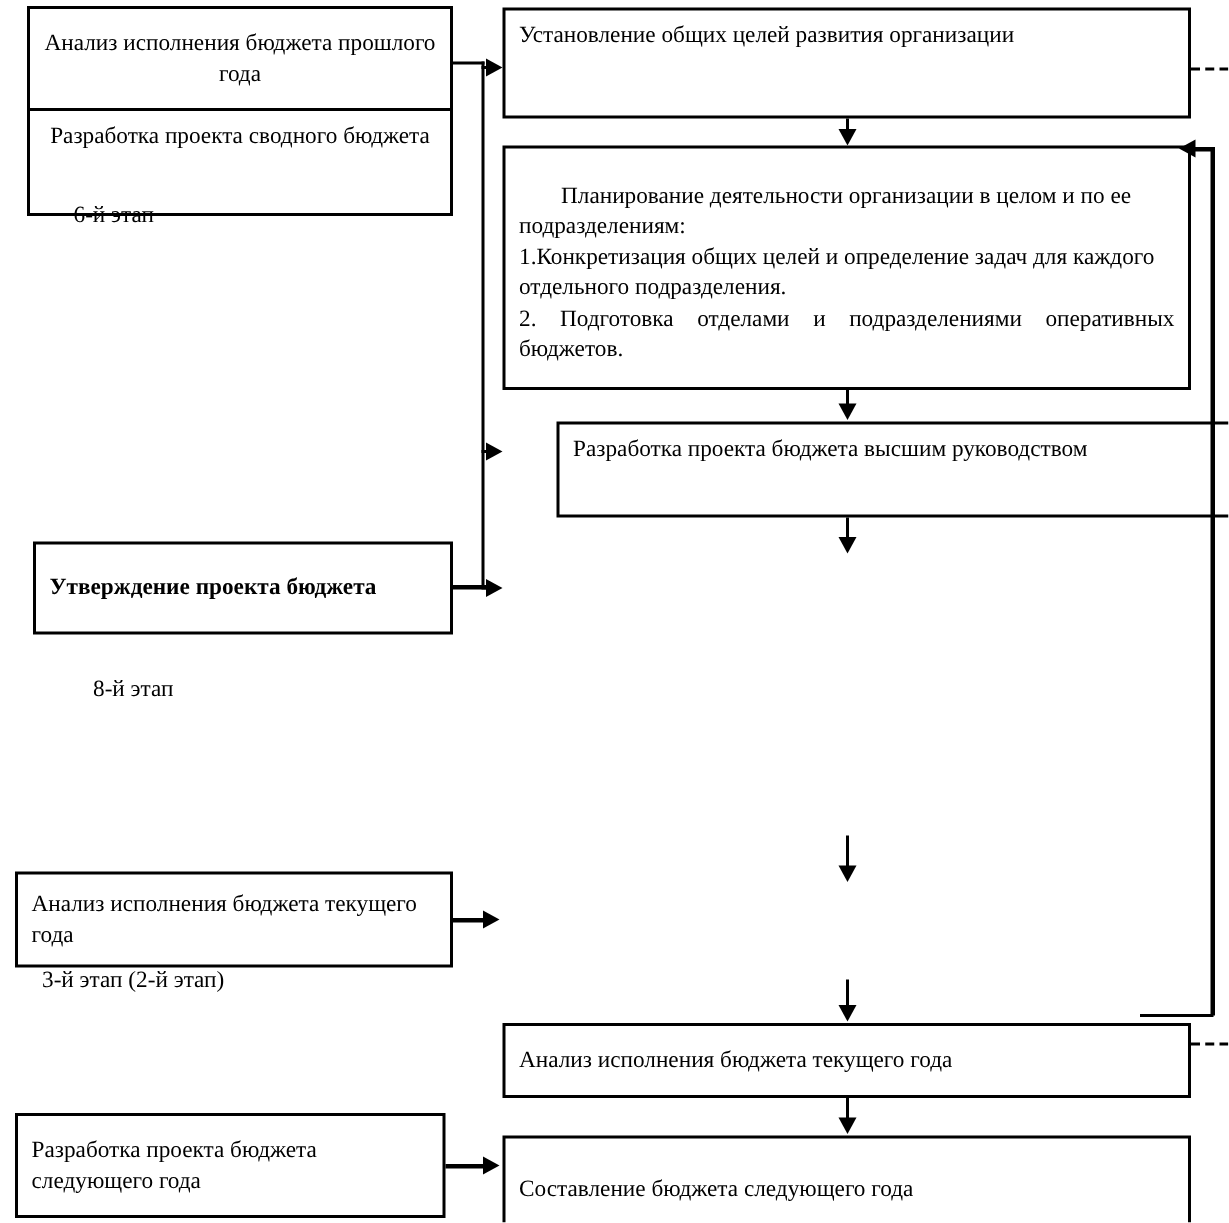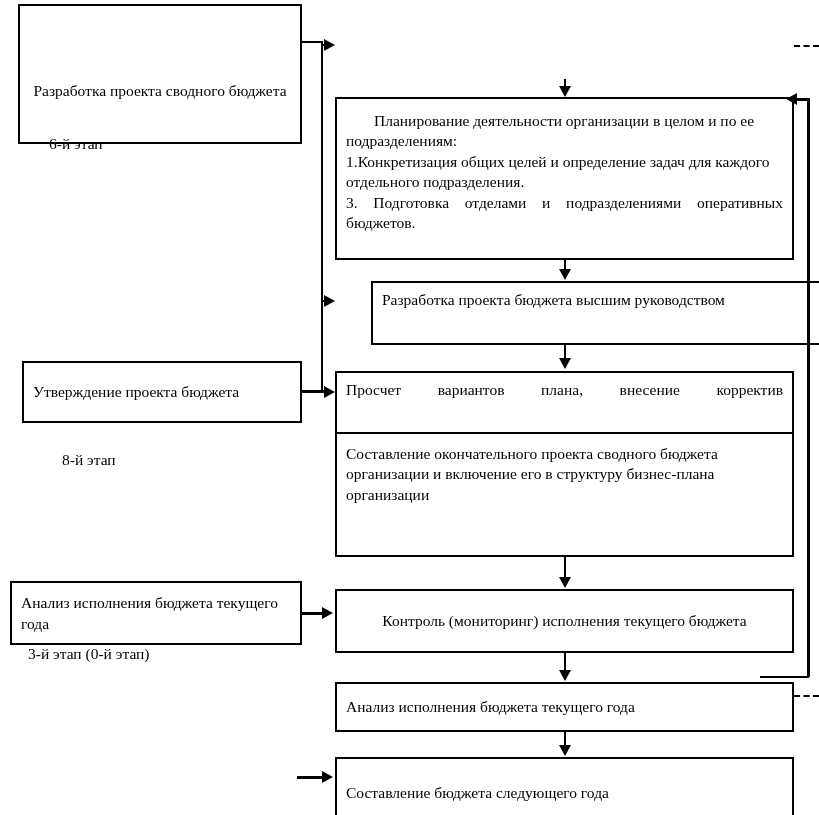--- a/index.html
+++ b/index.html
@@ -65,66 +65,64 @@
     border-top:6px solid transparent;
     border-bottom:6px solid transparent;
   }
 </style>
 </head>
 <body>
 
 <div id="canvas">
 
   <div class="box" style="left:18px;top:4px;width:284px;height:140px;padding:0;">
+    <div class="cell txt-center" style="left:0;top:0;width:280px;height:68px;border-bottom:2px solid #000;display:flex;align-items:center;justify-content:center;">
+      <span>Анализ исполнения бюджета прошлого года</span>
+    </div>
     <div class="cell txt-center" style="left:0;top:68px;width:280px;height:68px;display:flex;justify-content:center;">
       <span>Разработка проекта сводного бюджета</span>
     </div>
   </div>
   <div class="stage-label" style="left:49px;top:135px;">
     <span>6-й этап</span>
   </div>
 
-  <div class="box" style="left:22px;top:361px;width:280px;height:62px;display:flex;align-items:center;">
+  <div class="box" style="left:22px;top:361px;width:280px;height:62px;display:flex;align-items:center;font-weight:bold;">
     <span>Утверждение проекта бюджета</span>
   </div>
   <div class="stage-label" style="left:62px;top:451px;">
     <span>8-й этап</span>
   </div>
 
   <div class="box" style="left:10px;top:581px;width:292px;height:64px;display:flex;align-items:center;">
     <span>Анализ исполнения бюджета текущего года</span>
   </div>
   <div class="stage-label" style="left:28px;top:645px;">
-    <span>3-й этап (0-й этап)</span>
+    <span>3-й этап (2-й этап)</span>
   </div>
 
+  <div class="box" style="left:10px;top:742px;width:287px;height:70px;display:flex;align-items:center;">
+    <span>Разработка проекта бюджета следующего года</span>
+  </div>
 
+  <div class="box" style="left:335px;top:5px;width:459px;height:74px;">
+    <span>Установление общих целей развития организации</span>
+  </div>
 
-  <div class="box" style="left:335px;top:97px;width:459px;height:163px;padding:12px 9px;">
+  <div class="box" style="left:335px;top:97px;width:459px;height:163px;padding:22px 9px;">
     <div class="indent">Планирование деятельности организации в целом и по ее подразделениям:</div>
     <div>1.Конкретизация общих целей и определение задач для каждого отдельного подразделения.</div>
-    <div class="txt-justify">3. Подготовка отделами и подразделениями оперативных бюджетов.</div>
+    <div class="txt-justify">2. Подготовка отделами и подразделениями оперативных бюджетов.</div>
   </div>
 
   <div class="box" style="left:335px;top:281px;width:459px;height:64px;margin-left:36px;">
     <span>Разработка проекта бюджета высшим руководством</span>
   </div>
 
-  <div class="box" style="left:335px;top:371px;width:459px;height:186px;padding:0;">
-    <div class="cell txt-justify" style="left:0;top:0;width:455px;height:61px;border-bottom:2px solid #000;">
-      <span>Просчет вариантов плана, внесение корректив</span>
-    </div>
-    <div class="cell" style="left:0;top:61px;width:455px;height:121px;padding-top:10px;">
-      <span>Составление окончательного проекта сводного бюджета организации и включение его в структуру бизнес-плана организации</span>
-    </div>
-  </div>
 
-  <div class="box txt-center" style="left:335px;top:589px;width:459px;height:64px;display:flex;align-items:center;justify-content:center;">
-    <span>Контроль (мониторинг) исполнения текущего бюджета</span>
-  </div>
 
   <div class="box" style="left:335px;top:682px;width:459px;height:50px;display:flex;align-items:center;">
     <span>Анализ исполнения бюджета текущего года</span>
   </div>
 
   <div class="box" style="left:335px;top:757px;width:459px;height:72px;display:flex;align-items:center;">
     <span>Составление бюджета следующего года</span>
   </div>
 
   <div class="hline" style="left:300px;top:41px;width:23px;"></div>

